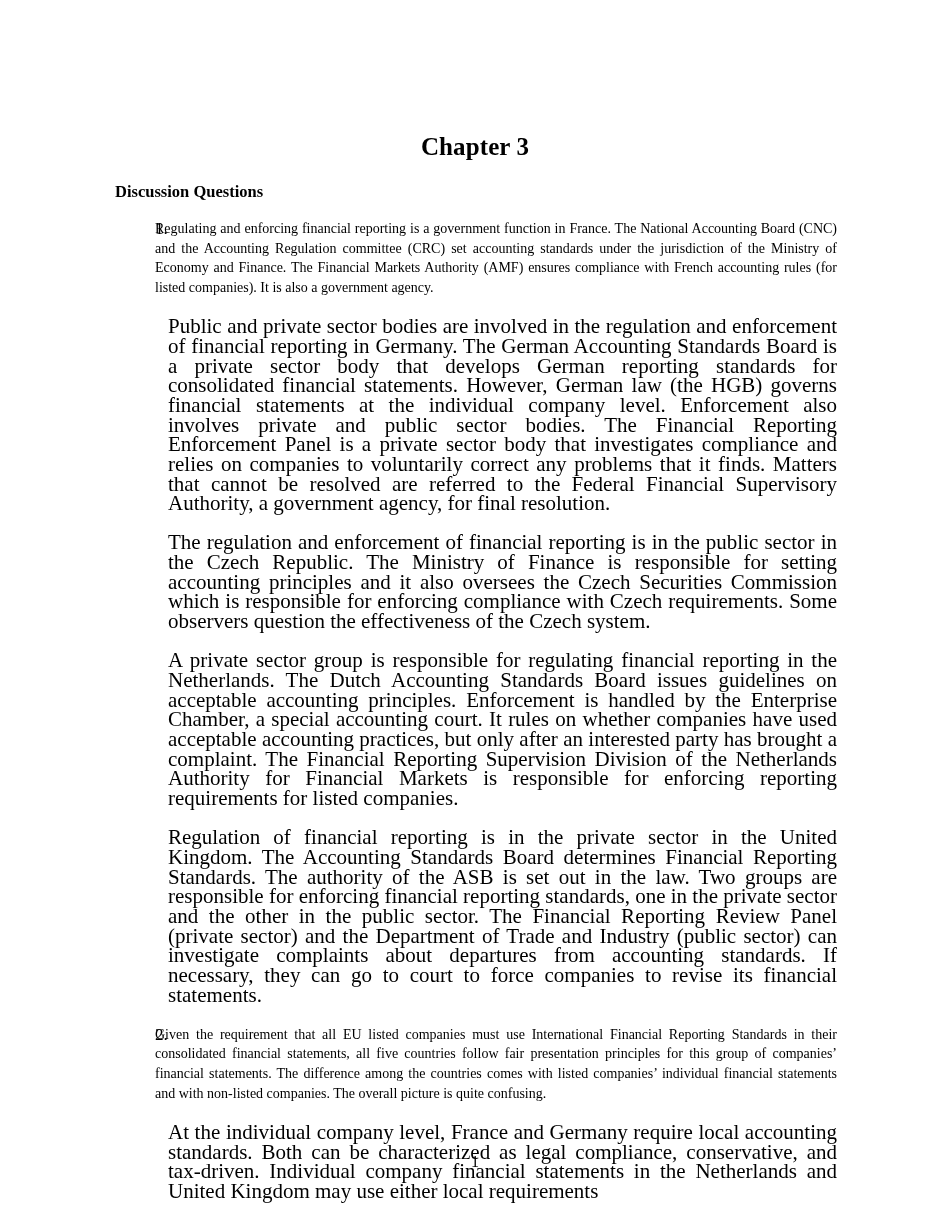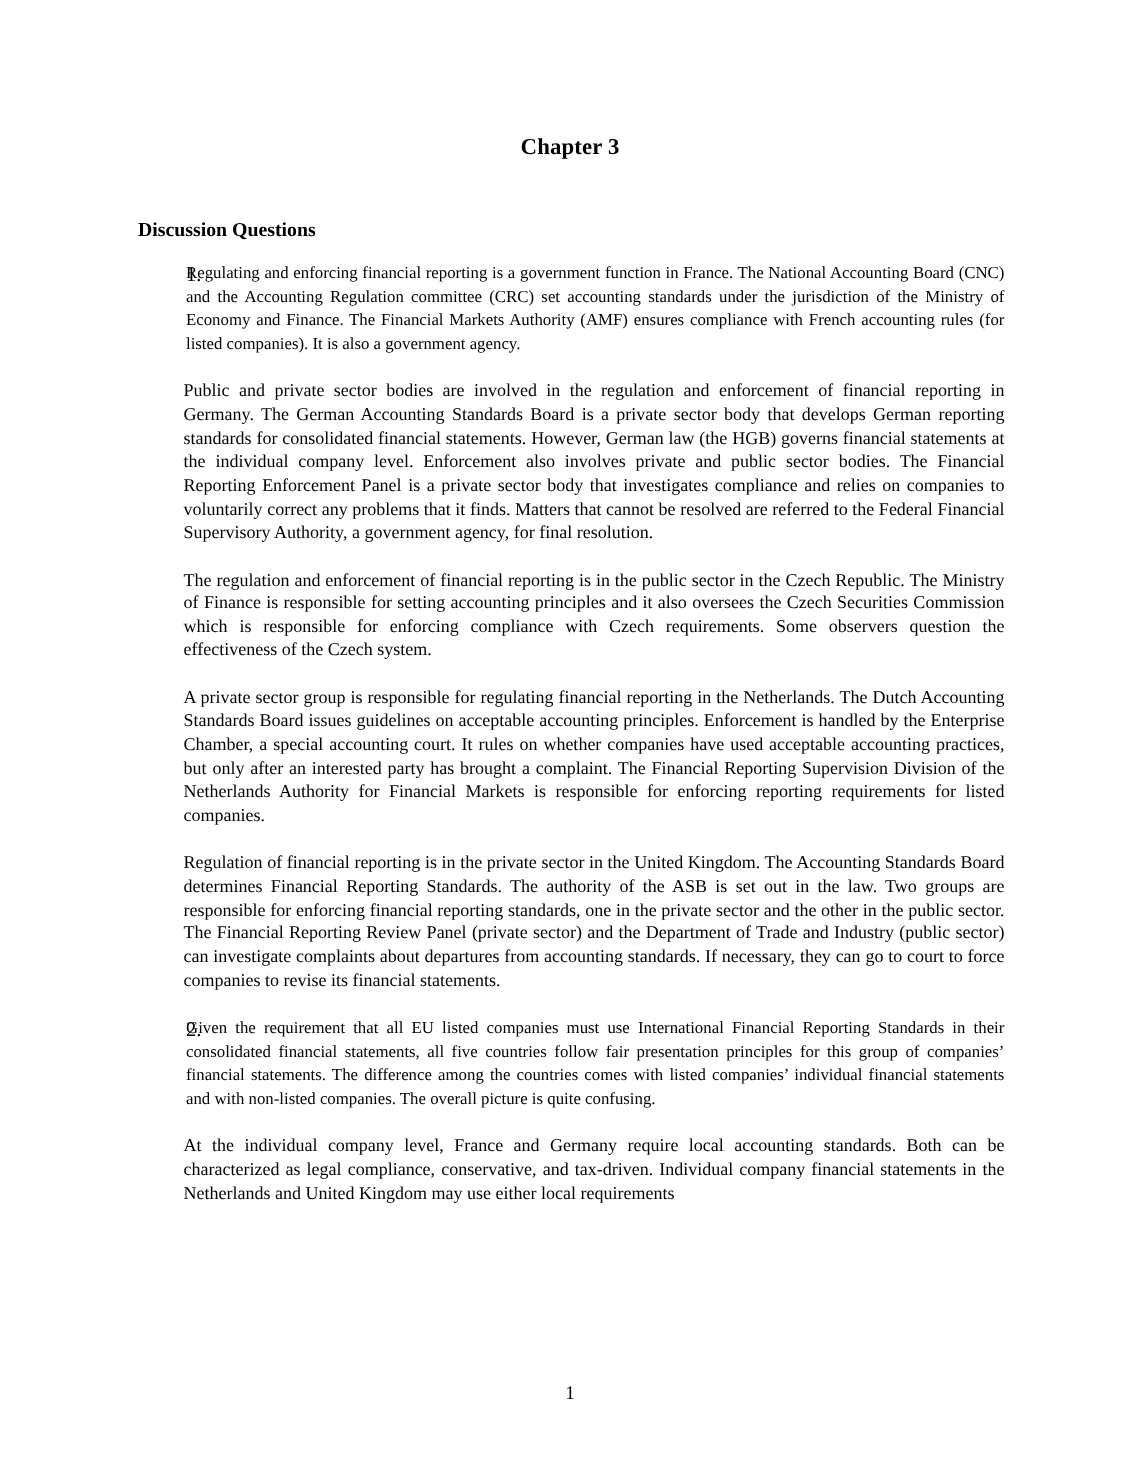--- a/index.html
+++ b/index.html
@@ -23,23 +23,24 @@
   
   .title-block {
     position: absolute;
     left: 113px;
     top: 110px;
     width: 724px;
     text-align: center;
   }
   .title-line {
     font-weight: bold;
-    font-size: 19px;
+    font-size: 25px;
     line-height: 26px;
     letter-spacing: 0.1px;
+    margin-top: 24px;
   }
 
   
   .section-heading {
     position: absolute;
     left: 115px;
     top: 182px;
     font-weight: bold;
     font-size: 16.5px;
     line-height: 20px;
@@ -69,22 +70,22 @@
   .q-body {
     flex: 1 1 auto;
     font-size: 14px;
     line-height: 19.65px;
     text-align: justify;
     text-justify: inter-word;
     hyphens: none;
   }
 
   .para {
-    margin-left: 40px;
-    font-size: 15px;
+    margin-left: 55px;
+    font-size: 21px;
     line-height: 19.65px;
     text-align: justify;
     text-justify: inter-word;
     hyphens: none;
   }
   .para-last {
     text-align: justify;
   }
 
   .gap {

